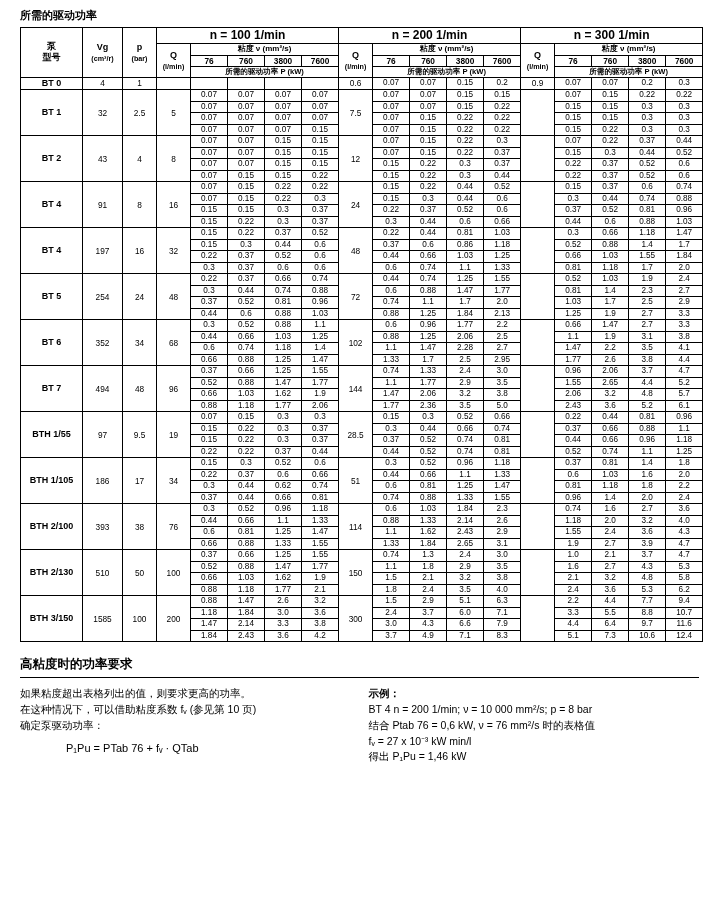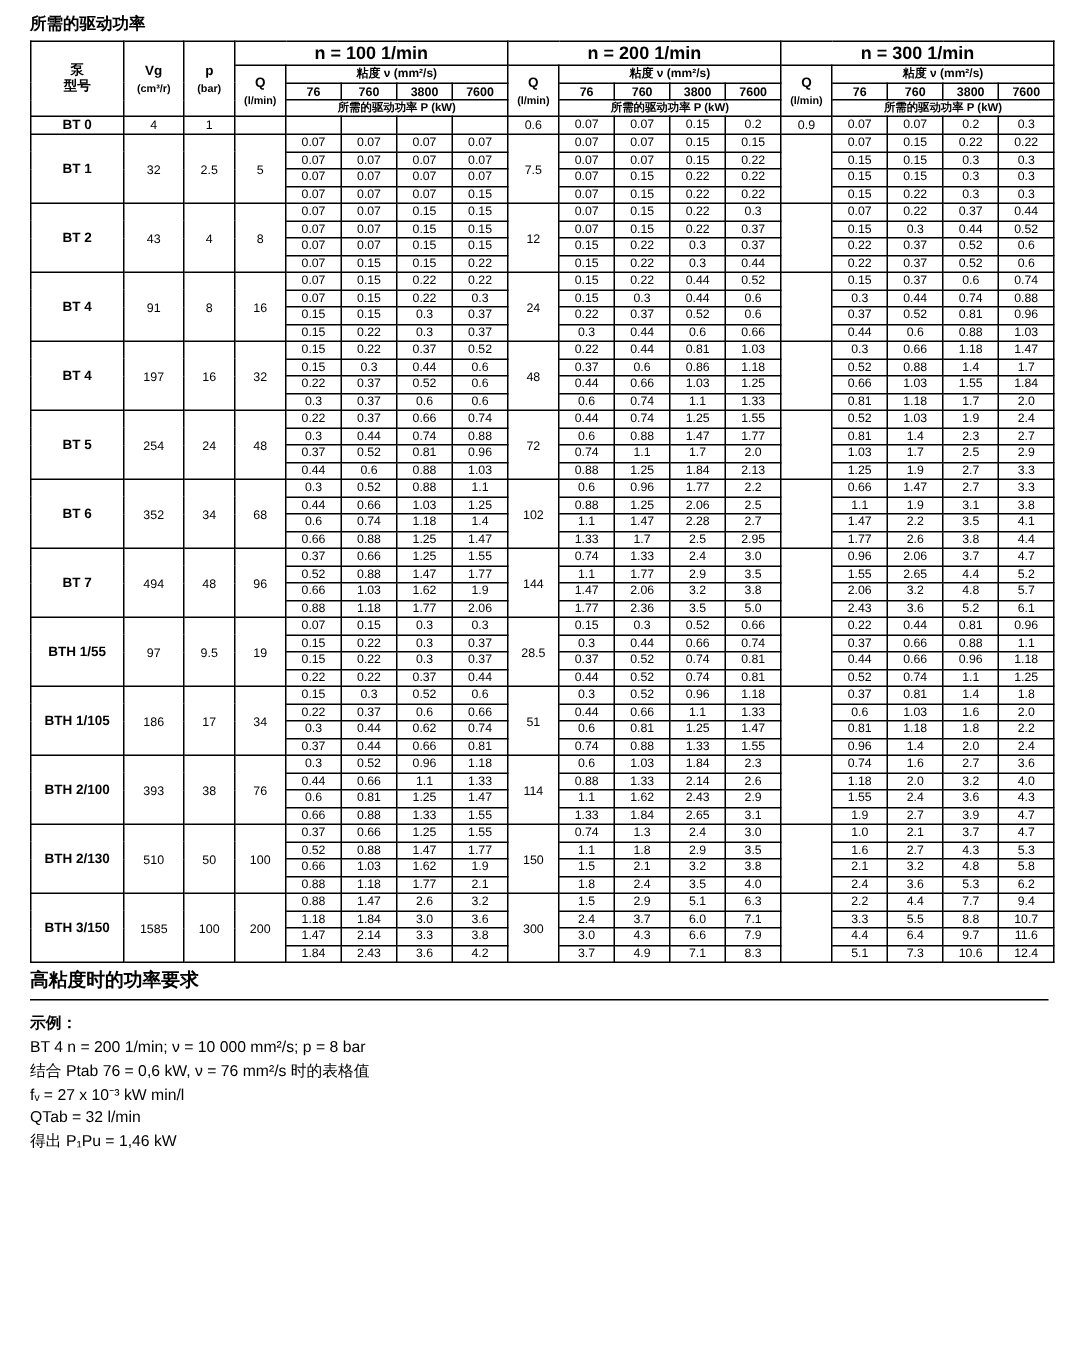--- a/index.html
+++ b/index.html
@@ -37,21 +37,21 @@
   .numcell{font-size:8.2px;line-height:1.30;text-align:center;white-space:nowrap;}
   .stack{display:block;}
 
   
   col.c-model{width:62px;}
   col.c-vg{width:40px;}
   col.c-p{width:34px;}
   col.c-q{width:34px;}
   col.c-v{width:37px;}
 
-  .sect2{margin-top:3px;margin-left:20px;width:679px;}
+  .sect2{margin-top:14px;margin-left:20px;width:679px;}
   .sect2 .h{font-size:12.5px;font-weight:bold;margin-bottom:4px;}
   .rule{border-top:1.2px solid #000;width:679px;margin-left:20px;margin-top:2px;}
   .bottom{
     margin-left:20px;width:679px;margin-top:8px;
     display:flex;gap:18px;font-size:10.5px;line-height:1.5;
   }
   .bcol{flex:1;}
   .bcol.left{max-width:340px;}
   .formula{margin-top:6px;margin-left:46px;font-size:11px;}
   .exlabel{font-weight:bold;}
@@ -906,23 +906,28 @@
         </tr>
       </tbody>
   </table>
 
   <div class="sect2">
     <div class="h">高粘度时的功率要求</div>
   </div>
   <div class="rule"></div>
 
   <div class="bottom">
+    <div class="bcol left">
+      <div>如果粘度超出表格列出的值，则要求更高的功率。</div>
+      <div>在这种情况下，可以借助粘度系数 fᵥ (参见第 10 页)</div>
+      <div>确定泵驱动功率：</div>
+      <div class="formula">P₁Pu = PTab 76 + fᵥ · QTab</div>
+    </div>
     <div class="bcol">
       <div class="exlabel">示例：</div>
       <div>BT 4 n = 200 1/min; ν = 10 000 mm²/s; p = 8 bar</div>
       <div>结合 Ptab 76 = 0,6 kW, ν = 76 mm²/s 时的表格值</div>
       <div>fᵥ = 27 x 10⁻³ kW min/l</div>
-      <div>QTab = 32 l/min</div>
       <div>得出 P₁Pu = 1,46 kW</div>
     </div>
   </div>
 
 </div>
 
 </body></html>

